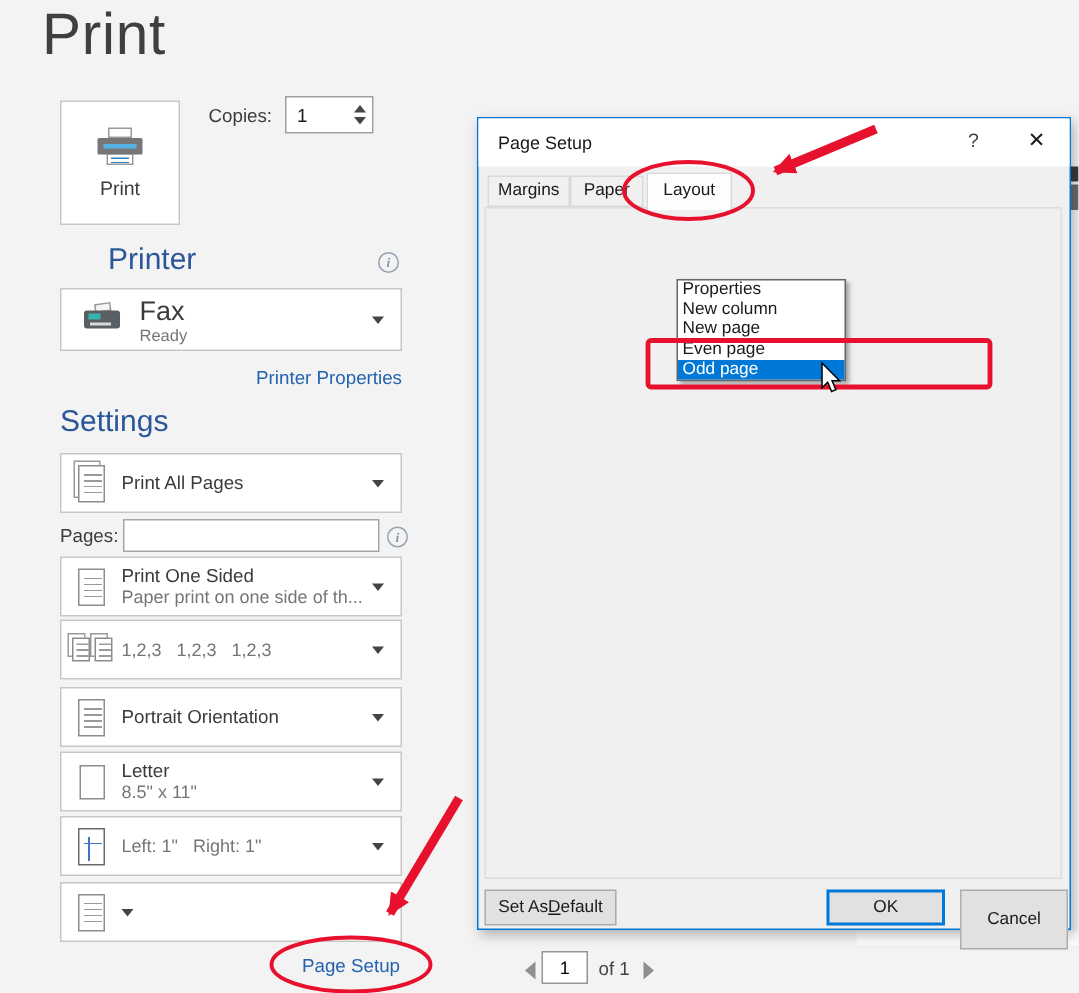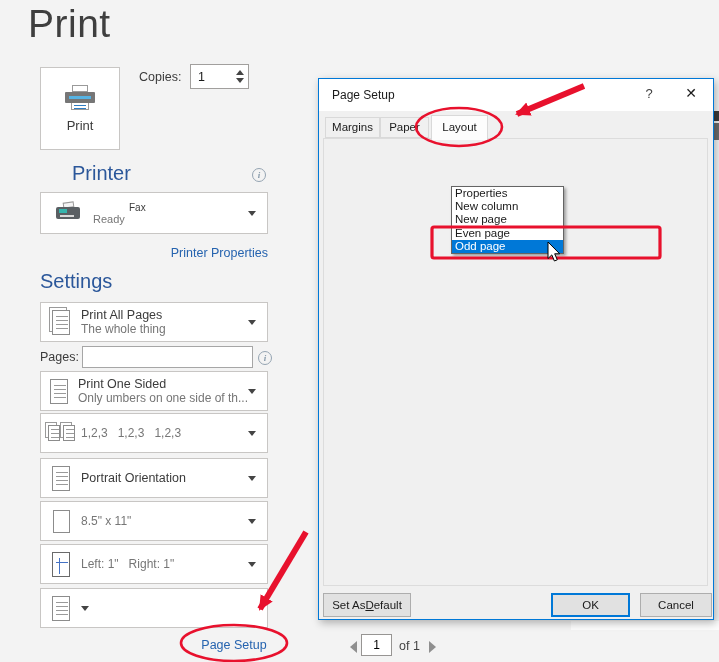--- a/index.html
+++ b/index.html
@@ -32,21 +32,21 @@
              font:italic bold 9px "Liberation Serif", serif; text-align:center; line-height:12px; }
   .info-ic::after { content:"i"; }
   .printer-box { left:40px; top:192px; width:228px; height:42px; background:#fff; border:1px solid #c8c6c4;
                  display:flex; align-items:center; padding-left:13px; }
   .fax-ic { width:30px; height:22px; position:relative; }
   .fax-paper { position:absolute; left:9px; top:0; width:11px; height:6px; background:#f4f4f4; border:1px solid #9a9a9a; transform:rotate(-8deg); }
   .fax-body { position:absolute; left:2px; top:5px; width:24px; height:12px; background:#5a5f63; border-radius:2px; }
   .fax-screen { position:absolute; left:5px; top:7px; width:8px; height:4px; background:#35b5ad; }
   .fax-slot { position:absolute; left:6px; top:13px; width:14px; height:2px; background:#d9d9d9; }
   .pbox-txt { margin-left:9px; flex:1; }
-  .pbox-name { font-size:10px; color:#3b3b3b;margin-left:36px; }
+  .pbox-name { font-size:18px; color:#3b3b3b; }
   .pbox-status { font-size:11px; color:#767676; }
   .caret { width:0; height:0; border-left:4px solid transparent; border-right:4px solid transparent; border-top:5px solid #444; margin-right:11px; }
   .link { font-size:12.5px; color:#2563af; }
   .pp-link-row { left:40px; top:243px; width:228px; text-align:right; }
   .sbox { left:40px; width:228px; height:40px; background:#fff; border:1px solid #c8c6c4;
           display:flex; align-items:center; }
   .sicon { width:40px; display:flex; justify-content:center; }
   .pg { width:18px; height:25px; background:#fff; border:1px solid #8c8c8c;
         background-image:repeating-linear-gradient(#9a9a9a 0 1px, transparent 1px 4px);
         background-size:12px 16px; background-position:3px 5px; background-repeat:no-repeat; }
@@ -175,36 +175,35 @@
 <div class="abs pp-link-row"><span class="link" style="color: rgb(37, 99, 175);">Printer Properties</span></div>
 
 <div class="abs h2" style="left: 40px; top: 270px; color: rgb(43, 87, 154);">Settings</div>
 
 <div class="abs sbox" style="top:302px">
   <div class="sicon">
       <div class="pg stack"></div>
     </div>
   <div class="stxt">
     <div class="stitle">Print All Pages</div>
-    <div class="ssub">The whole thing</div>
   </div>
   <div class="caret"></div>
 </div>
 
 <div class="abs pages-label">Pages:</div>
 <input class="abs pages-input" value="" style="">
 <div class="abs info-ic" style="left:258px;top:351px"></div>
 
 <div class="abs sbox" style="top:371px">
   <div class="sicon">
       <div class="pg"></div>
     </div>
   <div class="stxt">
     <div class="stitle">Print One Sided</div>
-    <div class="ssub">Only umbers on one side of th...</div>
+    <div class="ssub">Paper print on one side of th...</div>
   </div>
   <div class="caret"></div>
 </div>
 
 <div class="abs sbox" style="top:413px">
   <div class="sicon collated-ic">
       <div class="pg mini stack"></div>
       <div class="pg mini stack"></div>
     </div>
   <div class="stxt">
@@ -222,20 +221,21 @@
 
   </div>
   <div class="caret"></div>
 </div>
 
 <div class="abs sbox" style="top:501px">
   <div class="sicon">
       <div class="pg plain"></div>
     </div>
   <div class="stxt">
+    <div class="stitle">Letter</div>
     <div class="ssub">8.5" x 11"</div>
   </div>
   <div class="caret"></div>
 </div>
 
 <div class="abs sbox" style="top:544px">
   <div class="sicon">
       <div class="pg margins"></div>
     </div>
   <div class="stxt">
@@ -382,21 +382,21 @@
       <span style="text-decoration: underline;">B</span>
       <span>orders...</span>
     </div>
 
   <div class="abs btn" style="left:4px;top:514px;width:88px;height:24px">
       <span>Set As </span>
       <span style="text-decoration: underline;">D</span>
       <span>efault</span>
     </div>
   <div class="abs btn default" style="left:232px;top:514px;width:79px;height:24px">OK</div>
-  <div class="abs btn" style="left:321px;top:514px;width:72px;height:24px">Cancel</div>
+  <div class="abs btn" style="left:321px;top:514px;width:72px;height:40px">Cancel</div>
 </div>
 
 <svg class="abs ann-svg" width="719" height="662" viewBox="0 0 719 662">
   <defs>
     <marker id="ah" markerUnits="userSpaceOnUse" markerWidth="18" markerHeight="16" refX="13" refY="7" orient="auto">
       <path d="M0,0 L15,7 L0,14 Z" style="fill:var(--ann,#e8112d)"></path>
     </marker>
   </defs>
   <ellipse cx="459" cy="127" rx="43" ry="19" style="fill:none;stroke:var(--ann,#e8112d);stroke-width:2.6"></ellipse>
   <line x1="584" y1="86" x2="517" y2="114" style="stroke:var(--ann,#e8112d);stroke-width:6" marker-end="url(#ah)"></line>

